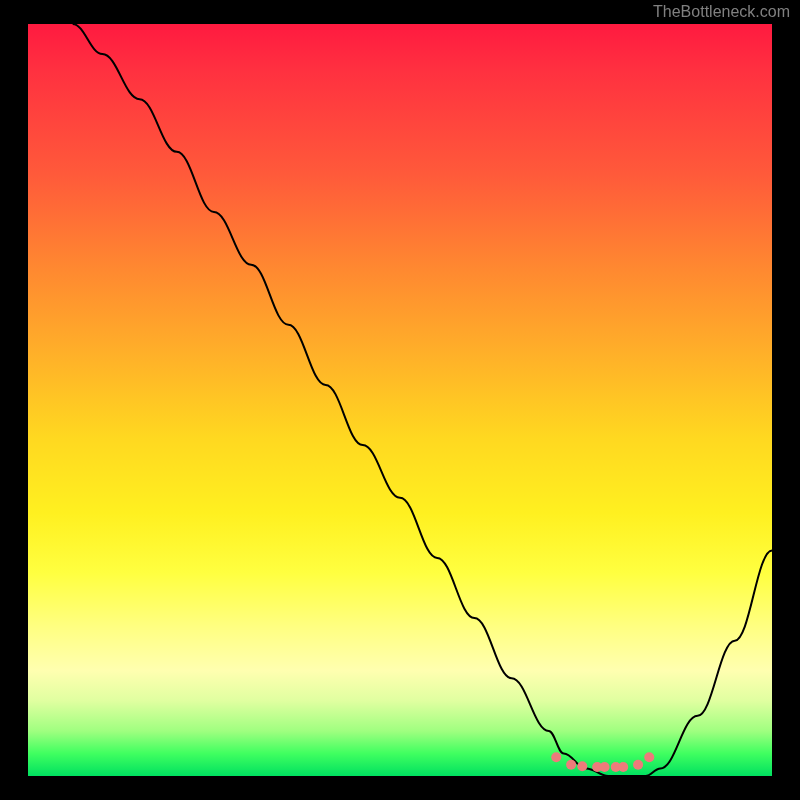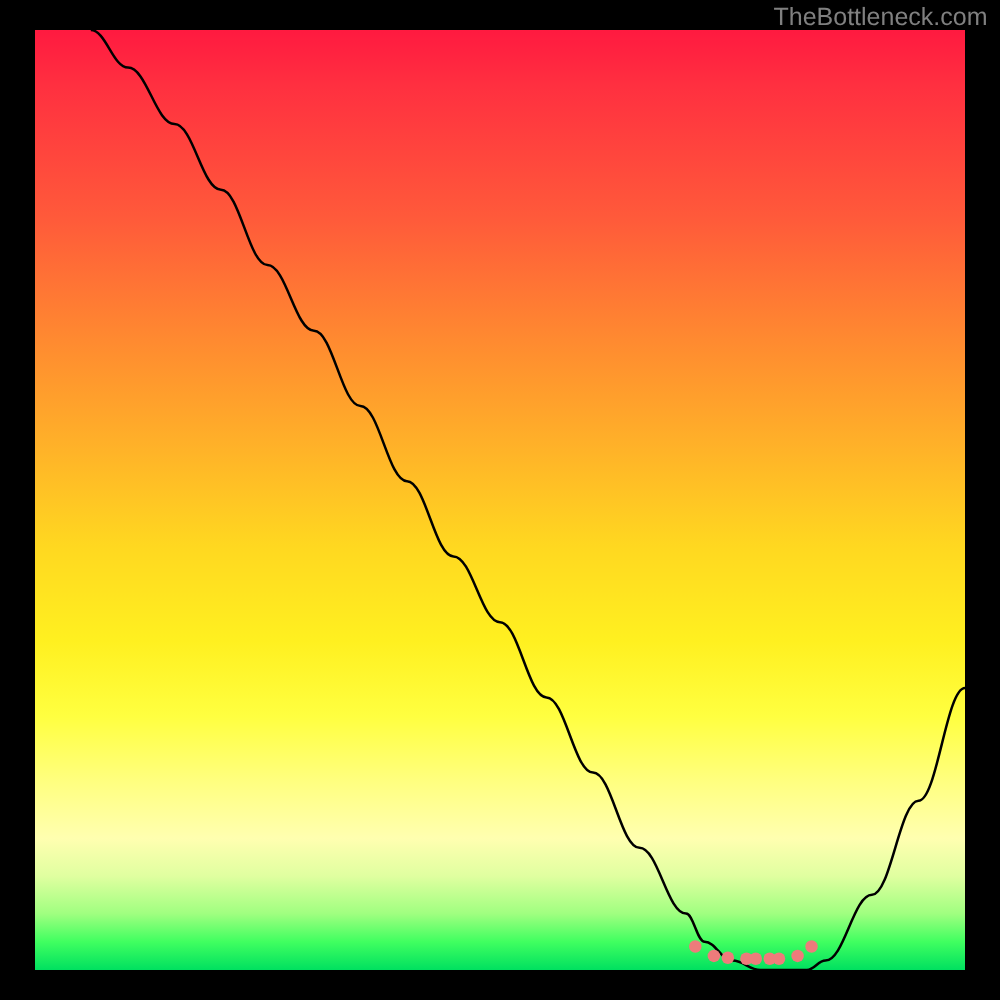--- a/index.html
+++ b/index.html
@@ -8,21 +8,21 @@
     height: 800px;
     background: #000;
     position: relative;
     font-family: Arial, sans-serif;
   }
   .watermark {
     position: absolute;
     top: 3px;
     right: 10px;
     color: #808080;
-    font-size: 20px;
+    font-size: 16px;
     font-weight: 500;
     z-index: 10;
   }
   .plot-area {
     position: absolute;
     left: 28px;
     top: 24px;
     width: 744px;
     height: 752px;
     background: linear-gradient(to bottom,

